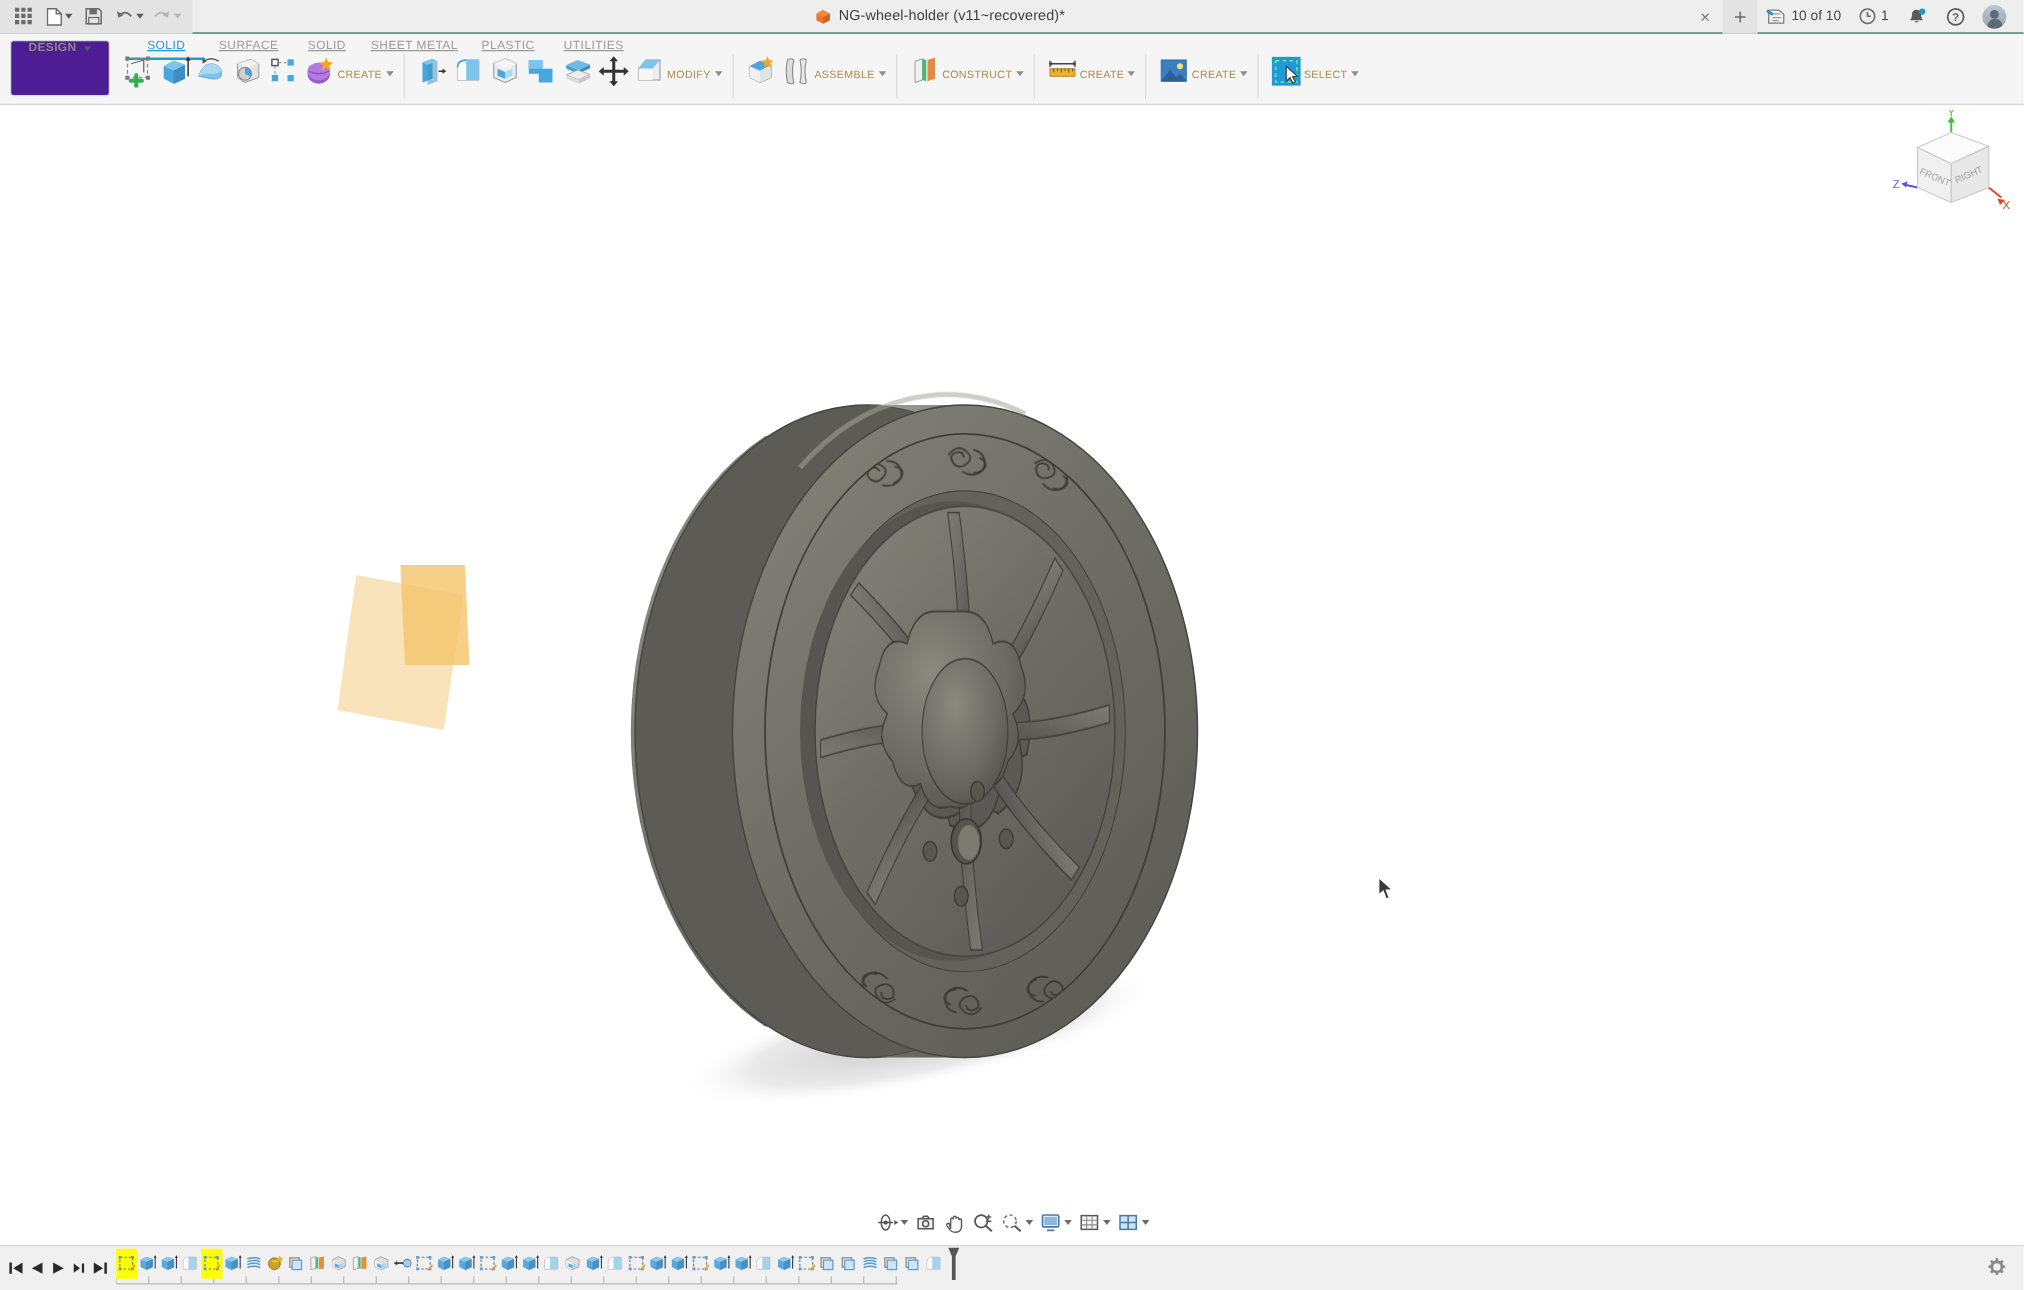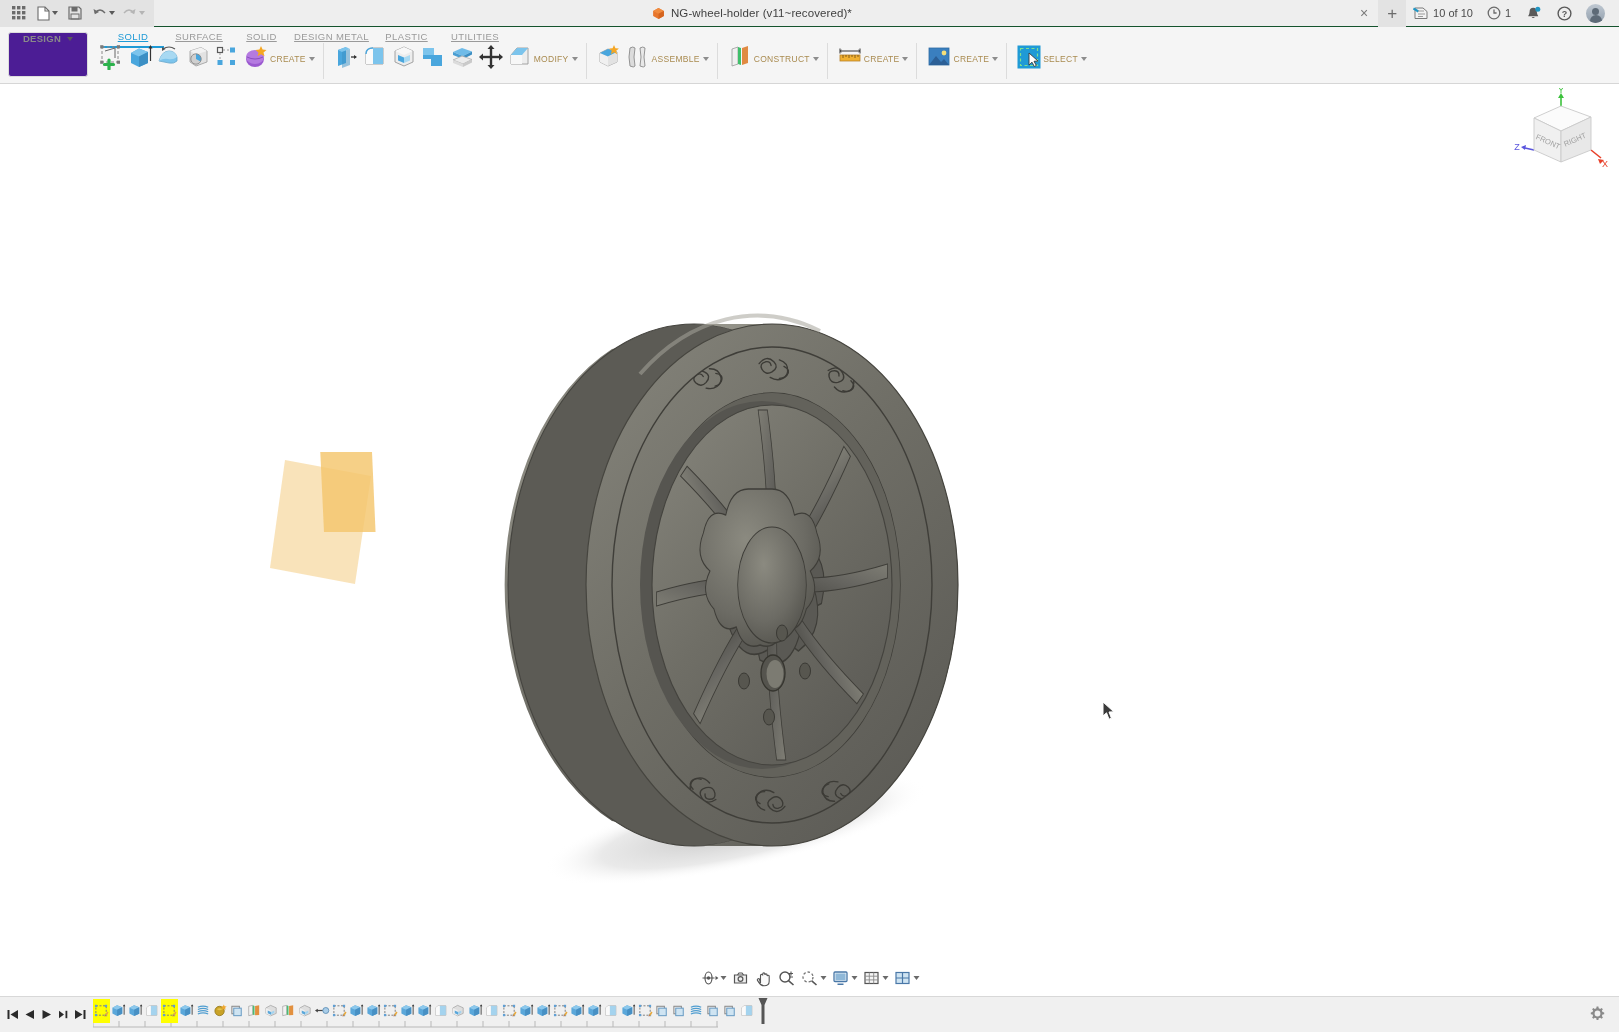--- a/index.html
+++ b/index.html
@@ -217,21 +217,21 @@
         <span class="caret"></span>
       </span>
     </div>
 
     <div class="ribbon-main">
 
       <div class="tabs">
         <div class="rtab active" style="width:62px;margin-left:8px">SOLID</div>
         <div class="rtab" style="width:70px">SURFACE</div>
         <div class="rtab" style="width:55px">SOLID</div>
-        <div class="rtab" style="width:85px">DESIGN METAL</div>
+        <div class="rtab" style="width:85px">SHEET METAL</div>
         <div class="rtab" style="width:65px">PLASTIC</div>
         <div class="rtab" style="width:72px">UTILITIES</div>
       </div>
 
       <div class="panels">
 
         <div class="panel">
           <div class="panel-icons">
             <div class="pic">
               <svg width="26" height="26" viewBox="0 0 26 26">

